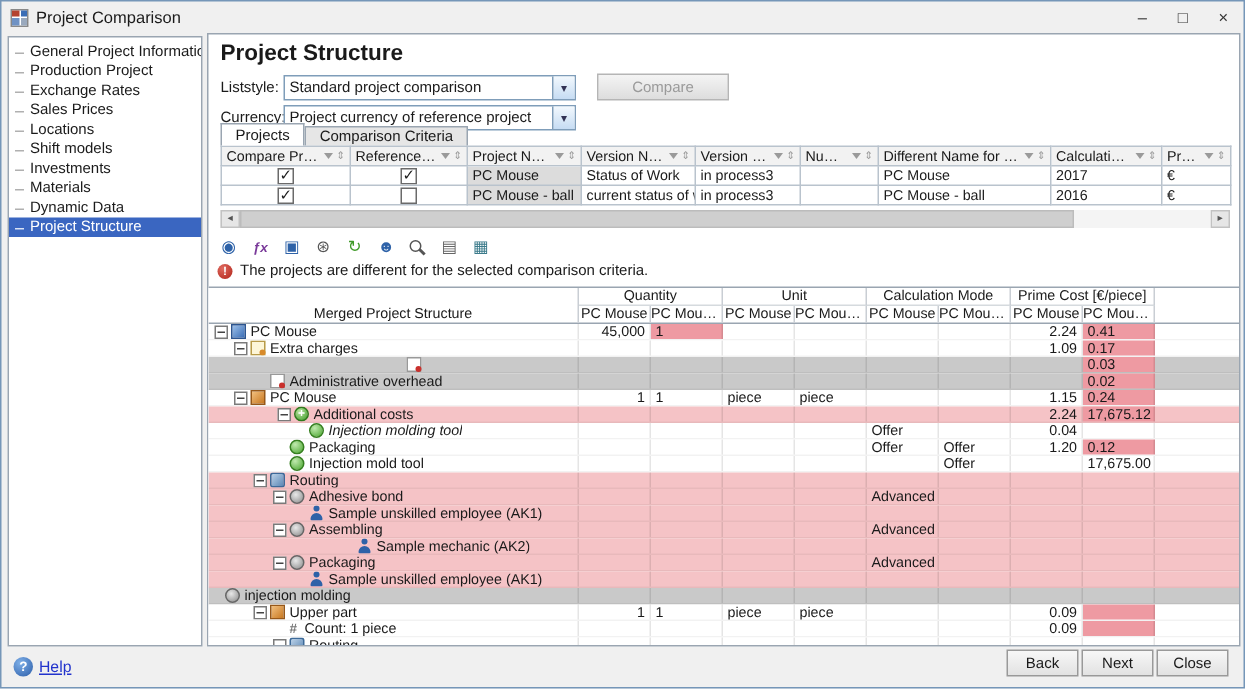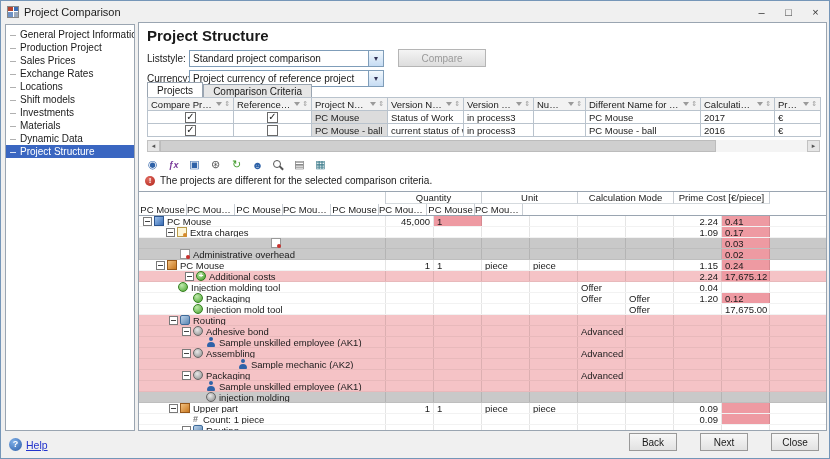--- a/index.html
+++ b/index.html
@@ -112,21 +112,21 @@
   .ti-person::before { content:""; position:absolute; left:3px; top:0; width:4px; height:4px; border-radius:50%; background:#2e62a8; }
   .ti-person::after { content:""; position:absolute; left:1px; top:5px; width:8px; height:5px; border-radius:4px 4px 1px 1px; background:#2e62a8; }
   .ti-hash { width:auto; min-width:7px; color:#777; font-weight:bold; font-size:9px; line-height:10px; border:none; background:none; }
 
   
   .footer { position:absolute; left:0; right:0; bottom:0; height:29px; }
   .help { position:absolute; left:8px; bottom:7px; display:flex; gap:4px; align-items:center; cursor:pointer; }
   .help-icon { width:13px; height:13px; border-radius:50%; background:radial-gradient(circle at 35% 30%,#7fb0e8,#2a5ca8); position:relative; flex:none; }
   .help-icon::after { content:"?"; position:absolute; left:0; top:0; width:100%; text-align:center; color:#fff; font-weight:bold; font-size:9px; line-height:13px; }
   .help-label { font-size:10.5px; color:#2233cc; text-decoration:underline; }
-  .fbtns { position:absolute; right:10px; bottom:7px; display:flex; gap:23px; }
+  .fbtns { position:absolute; right:10px; bottom:7px; display:flex; gap:2px; }
   .fbtn { width:48px; height:18px; background:linear-gradient(#f7f7f7,#e2e2e2); border:1px solid #999; display:flex; align-items:center; justify-content:center; font-size:10px; cursor:default; }
 </style>
 </head>
 <body>
 
 <div class="window">
 
   <div class="titlebar">
     <span class="app-icon">
         <i></i>
@@ -139,22 +139,22 @@
       <span class="win-btn">–</span>
       <span class="win-btn">□</span>
       <span class="win-btn">×</span>
     </div>
   </div>
 
   <div class="sidebar">
     <div id="sb-list">
         <div class="sb-item">General Project Information</div>
         <div class="sb-item">Production Project</div>
+        <div class="sb-item">Exchange Rates</div>
         <div class="sb-item">Sales Prices</div>
-        <div class="sb-item">Exchange Rates</div>
         <div class="sb-item">Locations</div>
         <div class="sb-item">Shift models</div>
         <div class="sb-item">Investments</div>
         <div class="sb-item">Materials</div>
         <div class="sb-item">Dynamic Data</div>
         <div class="sb-item sel">Project Structure</div>
       </div>
   </div>
 
   <div class="main">
@@ -323,20 +323,21 @@
     <div class="tree">
       <div class="tgh" id="tree-group-head">
           <div class="tg-tree"></div>
           <div class="tg">Quantity</div>
           <div class="tg">Unit</div>
           <div class="tg">Calculation Mode</div>
           <div class="tg">Prime Cost [€/piece]</div>
           <div class="t-fill"></div>
         </div>
       <div class="tsh" id="tree-sub-head">
+          <div class="ts-tree">Merged Project Structure</div>
           <div class="ts">PC Mouse</div>
           <div class="ts">PC Mouse -...</div>
           <div class="ts">PC Mouse</div>
           <div class="ts">PC Mouse -...</div>
           <div class="ts">PC Mouse</div>
           <div class="ts">PC Mouse -...</div>
           <div class="ts">PC Mouse</div>
           <div class="ts">PC Mouse -...</div>
           <div class="t-fill"></div>
         </div>
@@ -351,21 +352,21 @@
             <div class="tc mark">1</div>
             <div class="tc"></div>
             <div class="tc"></div>
             <div class="tc"></div>
             <div class="tc"></div>
             <div class="tc r">2.24</div>
             <div class="tc mark">0.41</div>
             <div class="t-fill"></div>
           </div>
           <div class="trow normal">
-            <div class="tc-tree" style="padding-left: 27px;">
+            <div class="tc-tree" style="padding-left: 17px;">
               <span class="exp"></span>
               <span class="ti ti-note"></span>
               <span class="tlabel">Extra charges</span>
             </div>
             <div class="tc r"></div>
             <div class="tc"></div>
             <div class="tc"></div>
             <div class="tc"></div>
             <div class="tc"></div>
             <div class="tc"></div>
@@ -431,21 +432,21 @@
             <div class="tc"></div>
             <div class="tc"></div>
             <div class="tc"></div>
             <div class="tc"></div>
             <div class="tc"></div>
             <div class="tc r">2.24</div>
             <div class="tc mark">17,675.12</div>
             <div class="t-fill"></div>
           </div>
           <div class="trow normal">
-            <div class="tc-tree" style="padding-left: 28px;">
+            <div class="tc-tree" style="padding-left: 56px; font-style: italic;">
               <span class="expph"></span>
               <span class="ti ti-ball"></span>
               <span class="tlabel">Injection molding tool</span>
             </div>
             <div class="tc r"></div>
             <div class="tc"></div>
             <div class="tc"></div>
             <div class="tc"></div>
             <div class="tc">Offer</div>
             <div class="tc"></div>
@@ -591,21 +592,21 @@
             <div class="tc"></div>
             <div class="tc"></div>
             <div class="tc"></div>
             <div class="tc"></div>
             <div class="tc"></div>
             <div class="tc r"></div>
             <div class="tc"></div>
             <div class="t-fill"></div>
           </div>
           <div class="trow gray">
-            <div class="tc-tree" style="padding-left: 56px;">
+            <div class="tc-tree" style="">
               <span class="expph"></span>
               <span class="ti ti-gear"></span>
               <span class="tlabel">injection molding</span>
             </div>
             <div class="tc r"></div>
             <div class="tc"></div>
             <div class="tc"></div>
             <div class="tc"></div>
             <div class="tc"></div>
             <div class="tc"></div>

